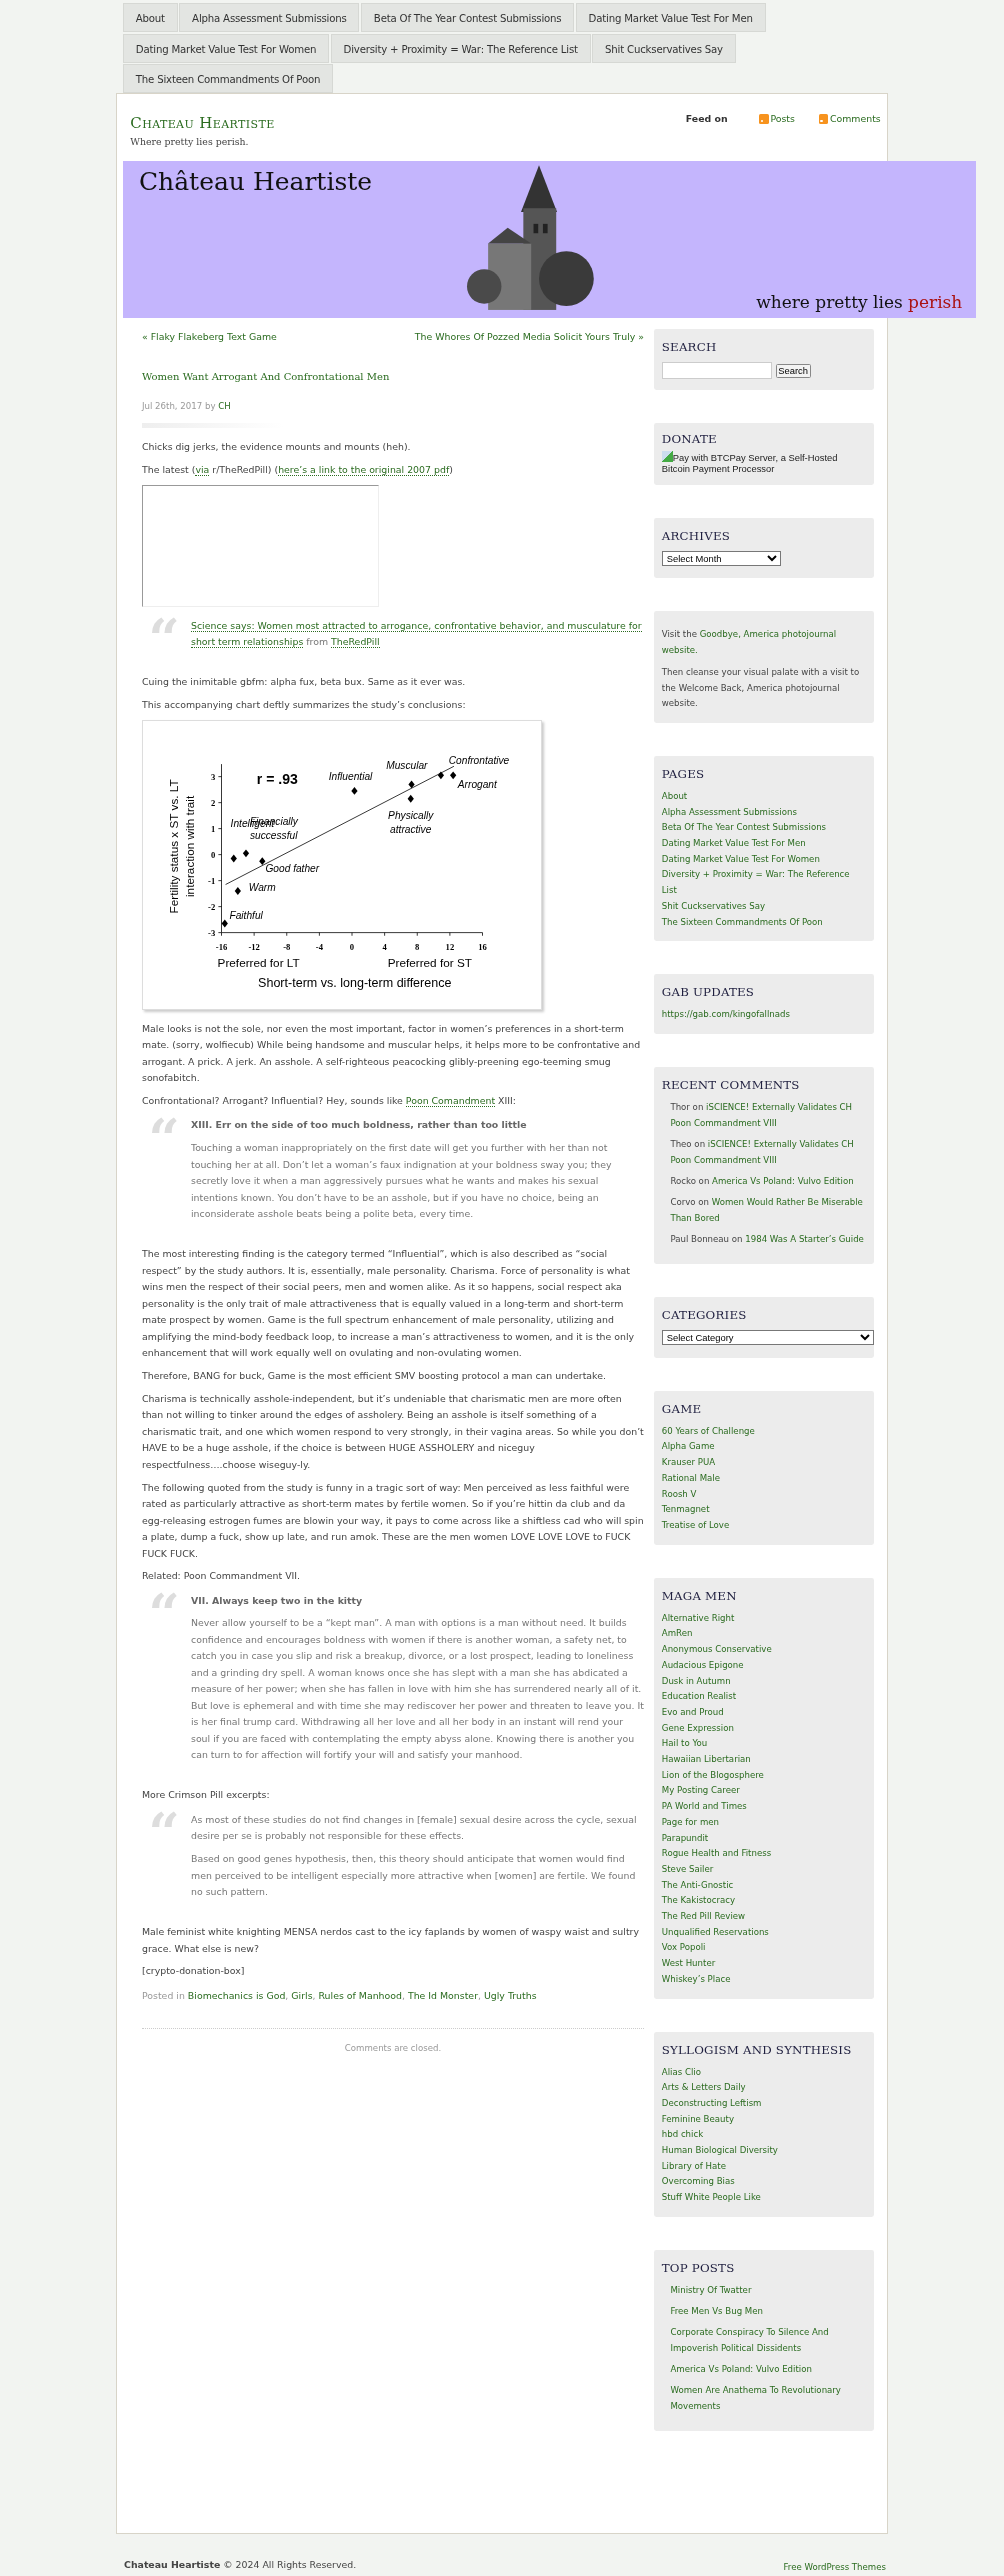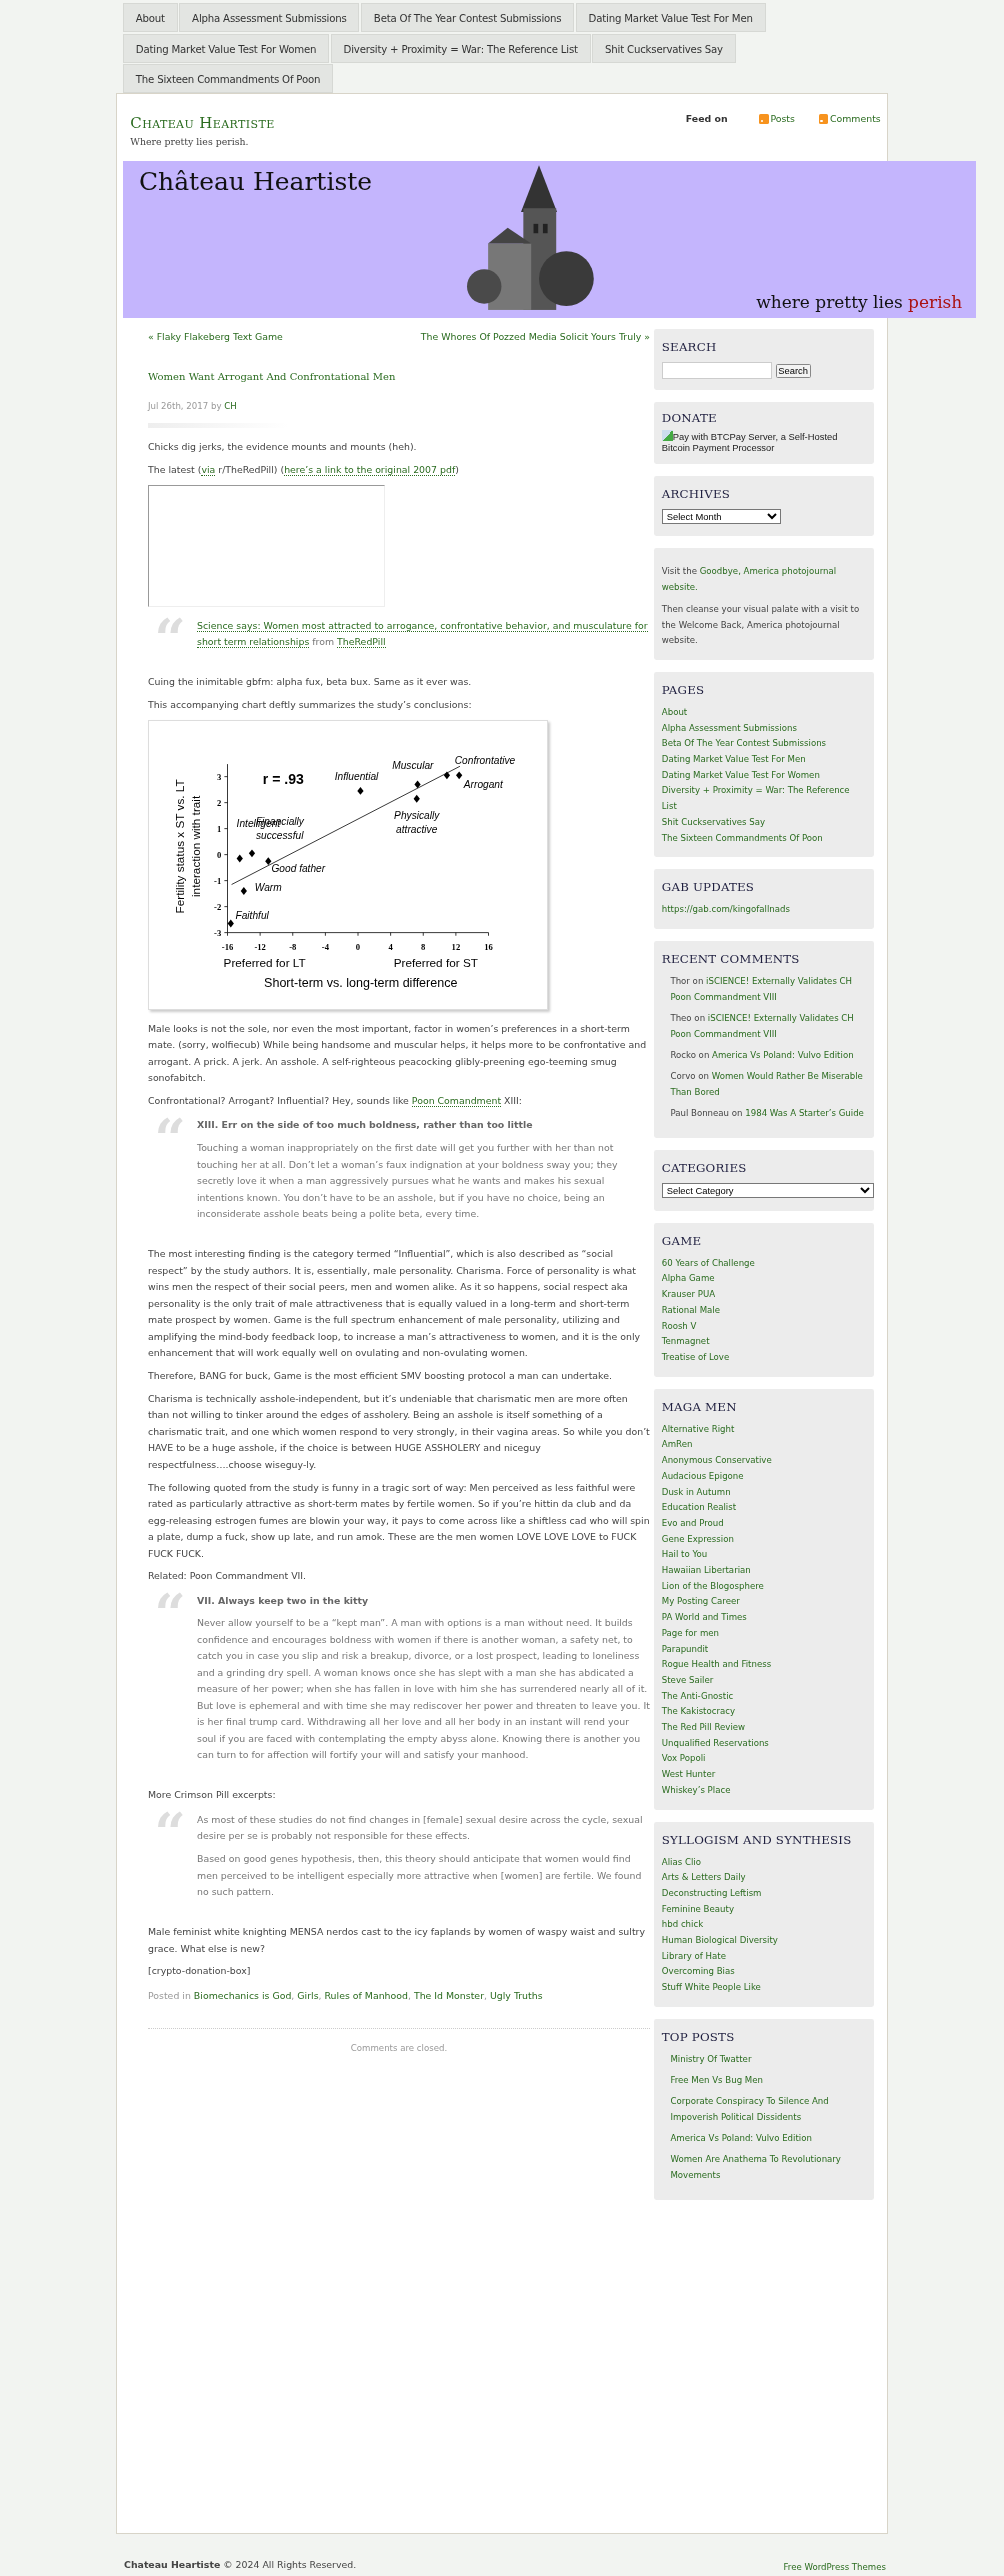--- a/index.html
+++ b/index.html
@@ -12,37 +12,37 @@
 .tagline{position:absolute;left:13.3px;top:42px;font-family:"DejaVu Serif",serif;font-size:9.4px;color:#444}
 .feeds{position:absolute;right:6.3px;top:19px;font-size:9.4px;display:flex;align-items:center;gap:24px}
 .feeds b{color:#333;margin-right:7.8px}
 .rss{display:inline-block;width:9.4px;height:9.4px;background:#f7931e;border-radius:1.6px;vertical-align:-1.6px;margin-right:1.6px;position:relative}
 .rss::after{content:"";position:absolute;left:1.6px;bottom:1.6px;width:2.4px;height:2.4px;background:#fff;border-radius:50%}
 .banner{position:absolute;left:6.3px;top:67px;width:853px;height:157px;background:#c4b5fd;overflow:hidden}
 .banner .bt{position:absolute;left:15.7px;top:6.3px;font-family:"DejaVu Serif",serif;font-size:25px;color:#111}
 .banner .bs{position:absolute;right:14px;bottom:6.3px;font-family:"DejaVu Serif",serif;font-size:17px;color:#111}
 .banner .bs span{color:#a11}
 .banner svg{position:absolute;left:326px;top:0}
-.main{position:absolute;left:31px;top:235px;width:502px;font-size:9.4px;line-height:16.5px}
+.main{position:absolute;left:25px;top:235px;width:502px;font-size:9.4px;line-height:16.5px}
 .postnav{display:flex;justify-content:space-between;font-size:9.4px;margin-bottom:23.5px}
 h1.post-title{font-family:"DejaVu Serif",serif;font-weight:normal;color:#2a6b1f;font-size:10px;margin-bottom:12px}
 .meta{font-size:8.6px;color:#999;margin-bottom:9.4px}
 .meta-rule{height:4.7px;width:141px;background:linear-gradient(to right,#eee,#fff);margin-bottom:11px}
 .main p{margin-bottom:6.3px;color:#444}
 .u{border-bottom:0.8px dotted #2a6b1f}
 .embed-box{width:237px;height:122px;border:1.6px solid #999;border-right-color:#eee;border-bottom-color:#eee;margin:4.7px 0 11px}
 blockquote{position:relative;padding-left:49px;margin:7.8px 0 23.5px;color:#777}
 blockquote .q{position:absolute;left:6.3px;top:-6.3px;font-family:"DejaVu Serif",serif;font-size:55px;color:#ddd;font-weight:bold;line-height:55px}
 blockquote h4{font-size:9.4px;font-weight:bold;color:#666;margin-bottom:6.3px}
 blockquote p{color:#777 !important}
 .chart{width:400px;height:290px;border:0.8px solid #ddd;box-shadow:1.6px 1.6px 2.4px #ccc;margin:4.7px 0 11px;background:#fff}
 .cats{font-size:9.4px;color:#999;margin-top:7.8px}
 .comments-closed{border-top:0.8px dotted #ccc;margin-top:23.5px;padding-top:11.8px;text-align:center;font-size:8.6px;color:#999}
 .side{position:absolute;left:537px;top:235px;width:220px}
-.widget{background:#ececec;border-radius:2.4px;padding:11px 7.8px 11px 7.8px;margin-bottom:12px;font-size:8.6px;line-height:15.7px}
+.widget{background:#ececec;border-radius:2.4px;padding:11px 7.8px 11px 7.8px;margin-bottom:33px;font-size:8.6px;line-height:15.7px}
 .widget h3{font-family:"DejaVu Serif",serif;font-weight:normal;color:#1f1f3f;font-size:11.8px;margin-bottom:6.3px;letter-spacing:0.2px}
 .widget ul{list-style:none}
 .widget li{line-height:15.7px}
 .widget .rc li,.widget .tp li{padding-left:8.6px;margin-bottom:5.5px}
 .search-row{display:flex;gap:3.9px}
 .search-row input{width:110px;height:17px;border:0.8px solid #ccc}
 .search-row button{font-size:9.4px;padding:0 1.6px;border:0.8px solid #888;background:#f3f3f3;border-radius:1.6px;height:14px;margin-top:1.6px}
 select{font-size:9.4px;height:15px;border:0.8px solid #777;background:#fff}
 .ad{margin:3.9px 0;width:195px;height:169px;background:#dedbd8;position:relative;box-shadow:2.4px 2.4px 0 #ccc;overflow:hidden}
 .ad .l1{position:absolute;width:100%;text-align:center;top:86px;font-family:"DejaVu Sans",sans-serif;font-size:20.4px;font-weight:bold;color:#e8662a;letter-spacing:0.8px}

